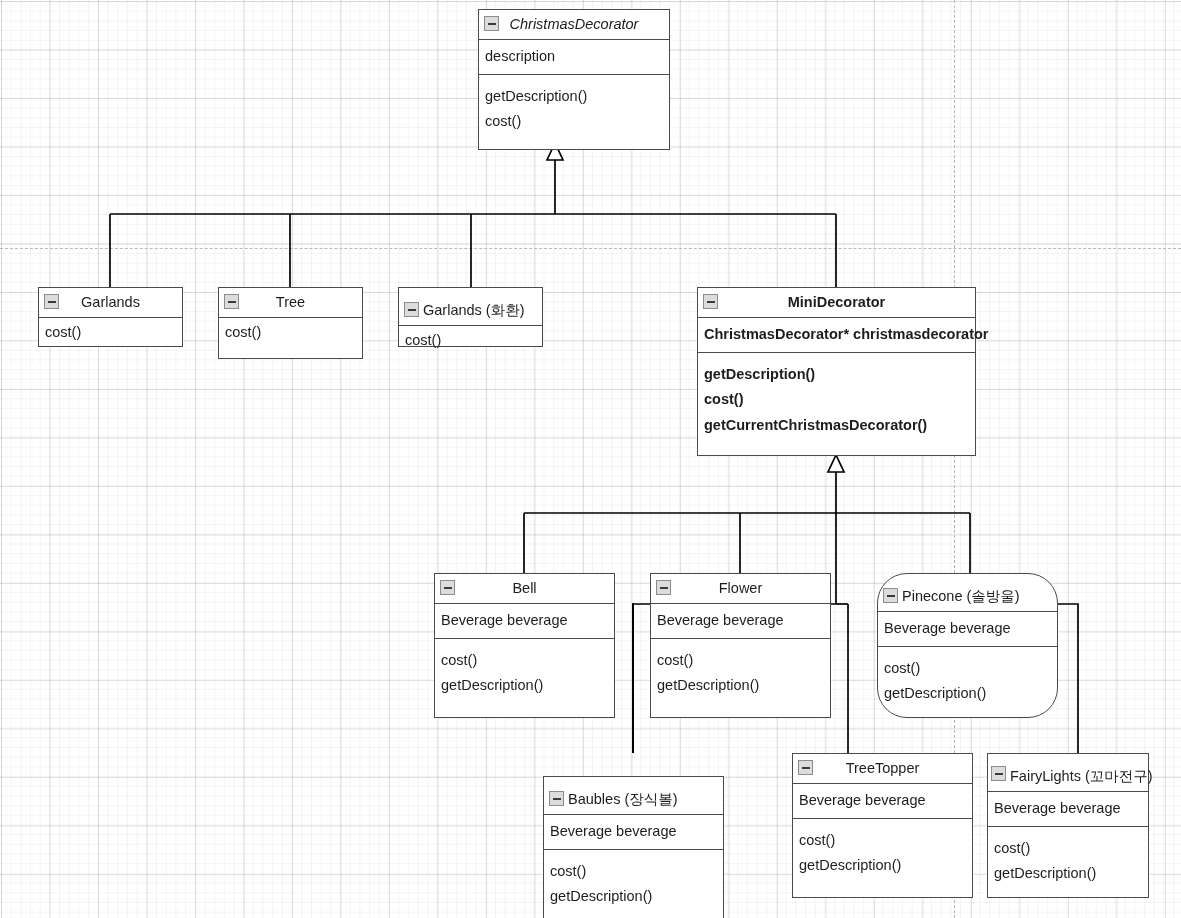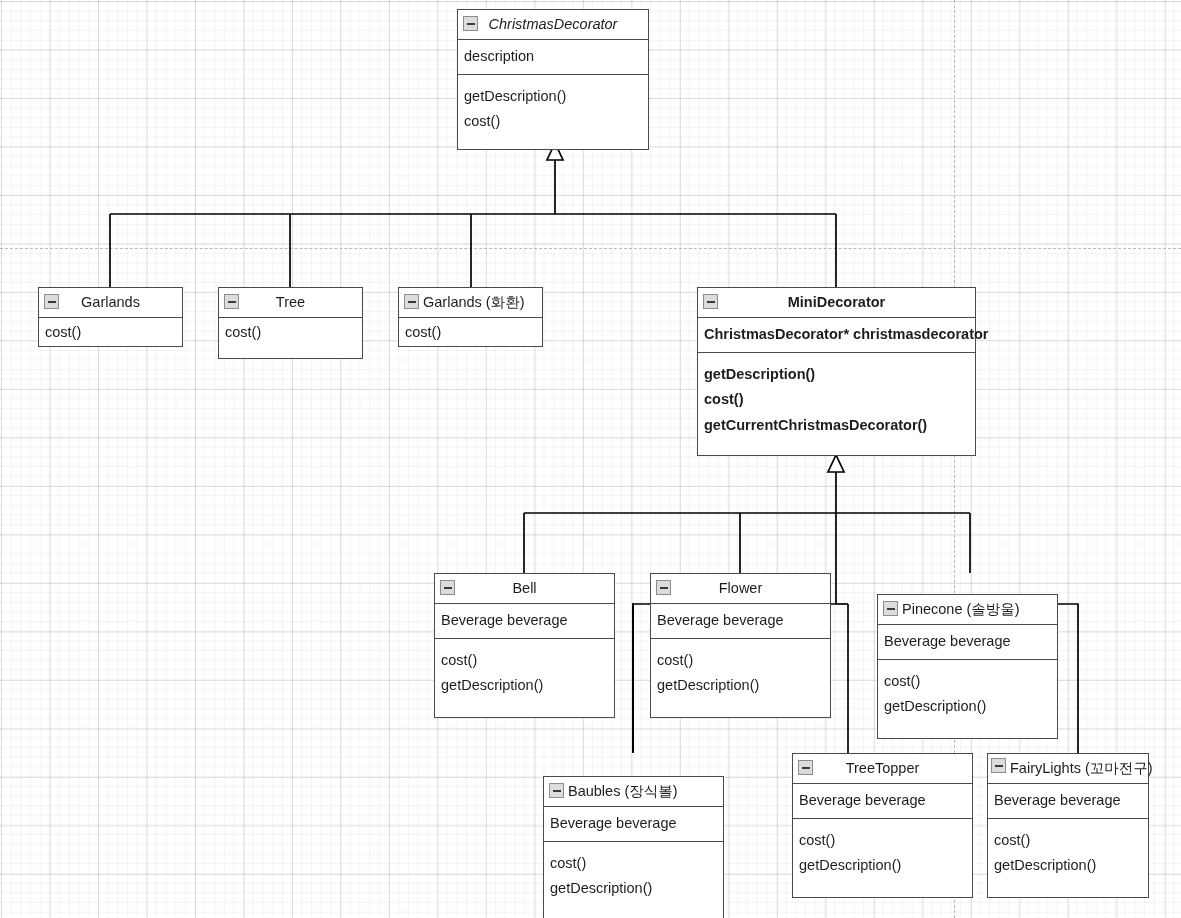--- a/index.html
+++ b/index.html
@@ -79,21 +79,21 @@
     padding:9px 6px 9px 6px;
   }
   .uml .row{
     font-size:14.5px;
     line-height:1;
     white-space:nowrap;
     padding:2px 0;
   }
   .uml .ops .row{padding:5px 0 6px 0;}
   
-  .uml.tight .hdr{justify-content:flex-start;padding-left:24px;}
+  .uml.tight .hdr{justify-content:flex-start;padding-left:24px;margin-top:8px;}
 </style>
 </head>
 <body>
 
 <div id="canvas">
 
   <div class="guide-h" style="top:248px"></div>
   <div class="guide-v" style="left:954px"></div>
 
   <svg id="links">
@@ -127,21 +127,21 @@
 
       <path d="M848,753 L848,604"></path>
       <path d="M848,604 L836,604"></path>
 
       <path d="M836,513 L836,604"></path>
 
       <path d="M1078,753 L1078,604 L1058,604"></path>
     </g>
   </svg>
 
-  <div class="uml abstract" style="left:457px;top:9px;width:192px;height:141px;">
+  <div class="uml abstract" style="left:478px;top:9px;width:192px;height:141px;">
     <div class="hdr">
       <span class="collapse-icon"></span>
       <span class="title">ChristmasDecorator</span>
     </div>
     <div class="attrs">
       <div class="row">description</div>
     </div>
     <div class="ops">
       <div class="row">getDescription()</div>
       <div class="row">cost()</div>
@@ -214,21 +214,21 @@
     </div>
     <div class="attrs">
       <div class="row">Beverage beverage</div>
     </div>
     <div class="ops">
       <div class="row">cost()</div>
       <div class="row">getDescription()</div>
     </div>
   </div>
 
-  <div class="uml tight" style="left:877px;top:594px;width:181px;height:145px;">
+  <div class="uml tight" style="left:877px;top:573px;width:181px;height:145px;border-radius:30px;">
     <div class="hdr">
       <span class="collapse-icon"></span>
       <span class="title">Pinecone (솔방울)</span>
     </div>
     <div class="attrs">
       <div class="row">Beverage beverage</div>
     </div>
     <div class="ops">
       <div class="row">cost()</div>
       <div class="row">getDescription()</div>

